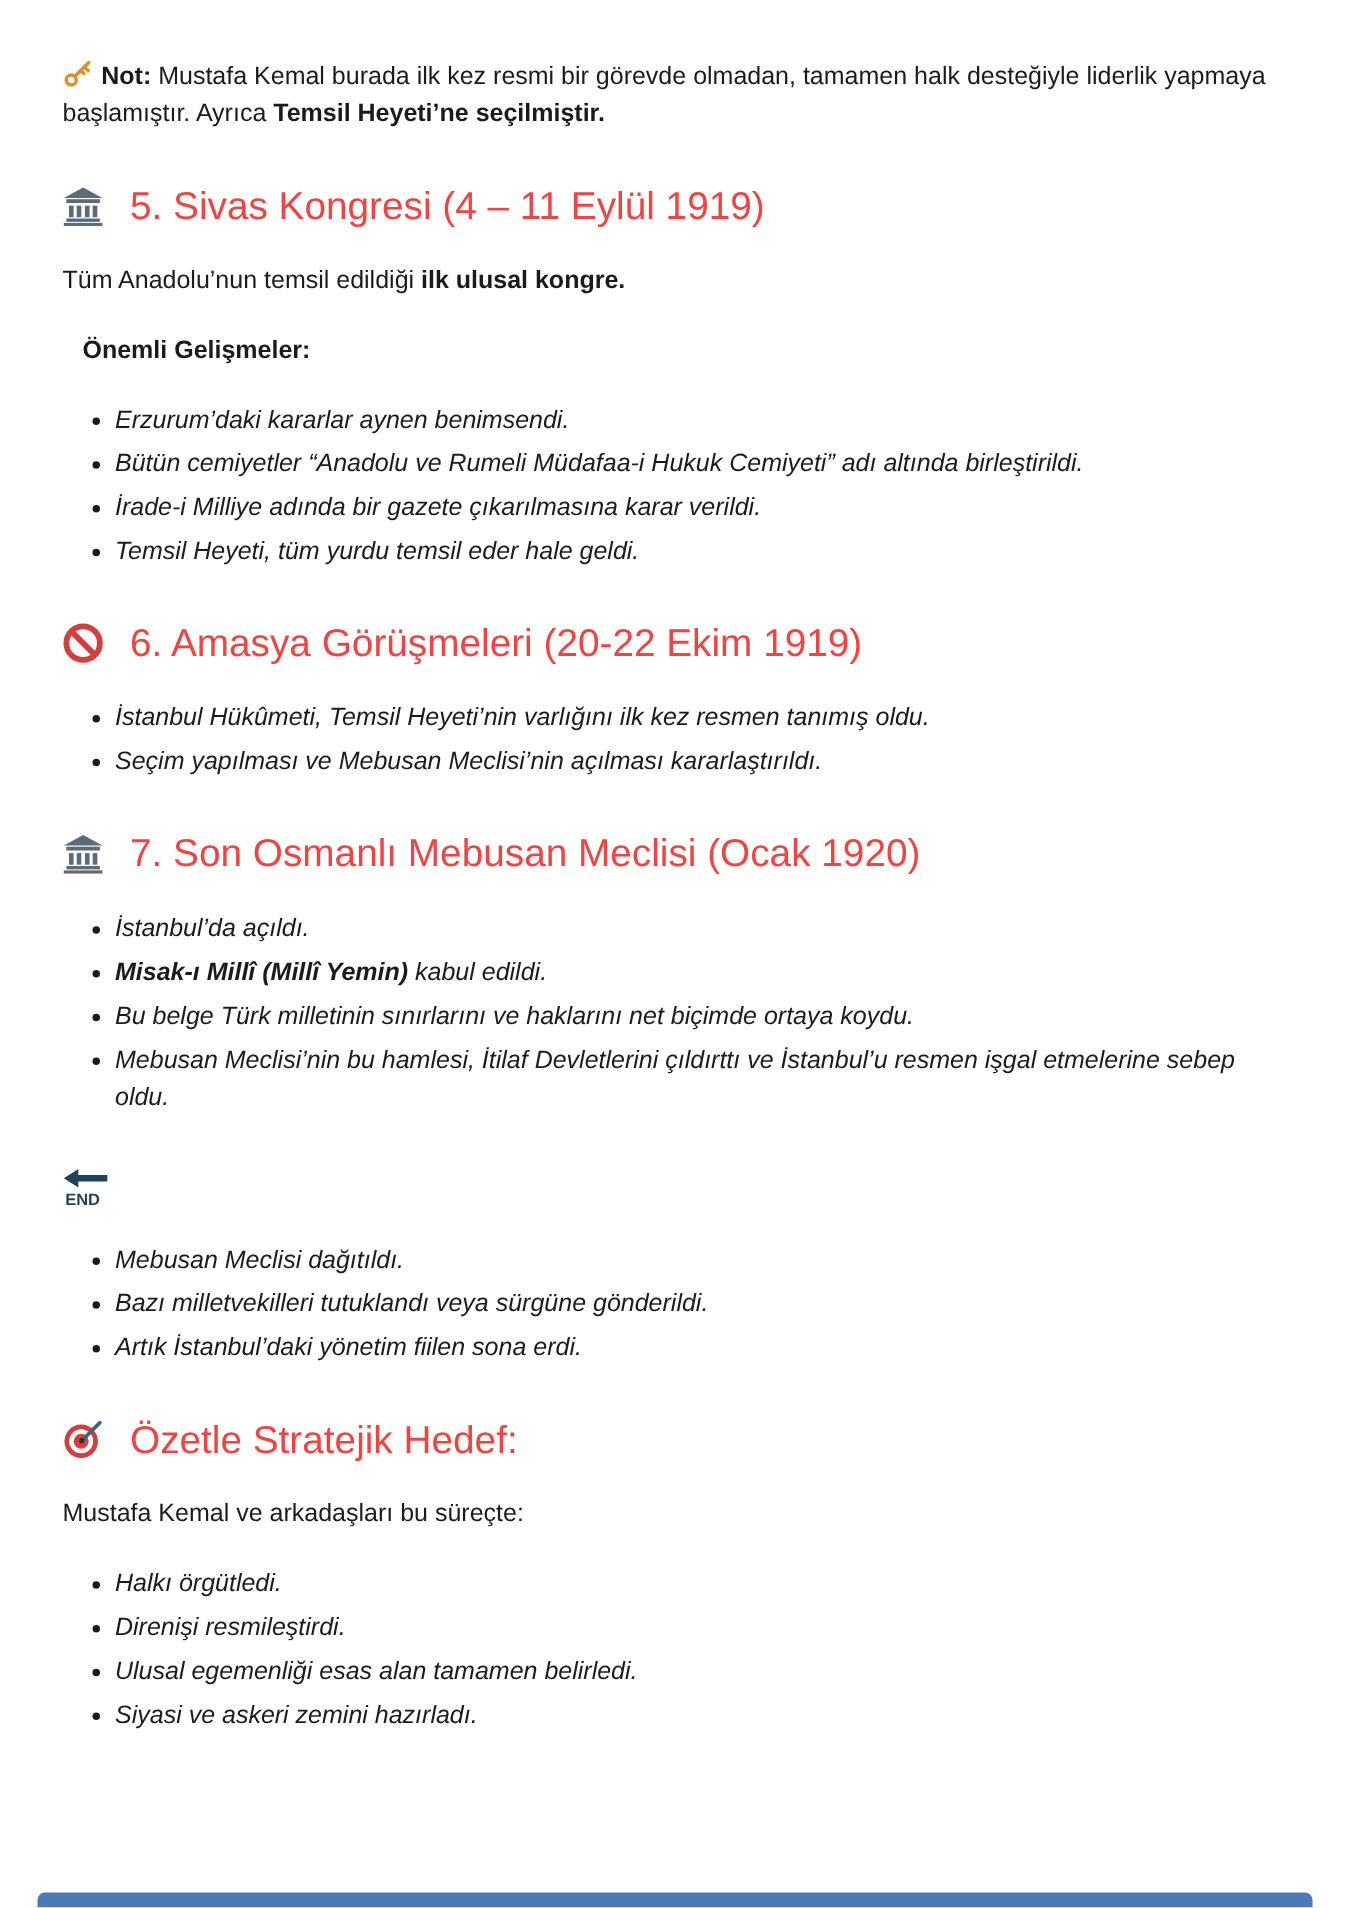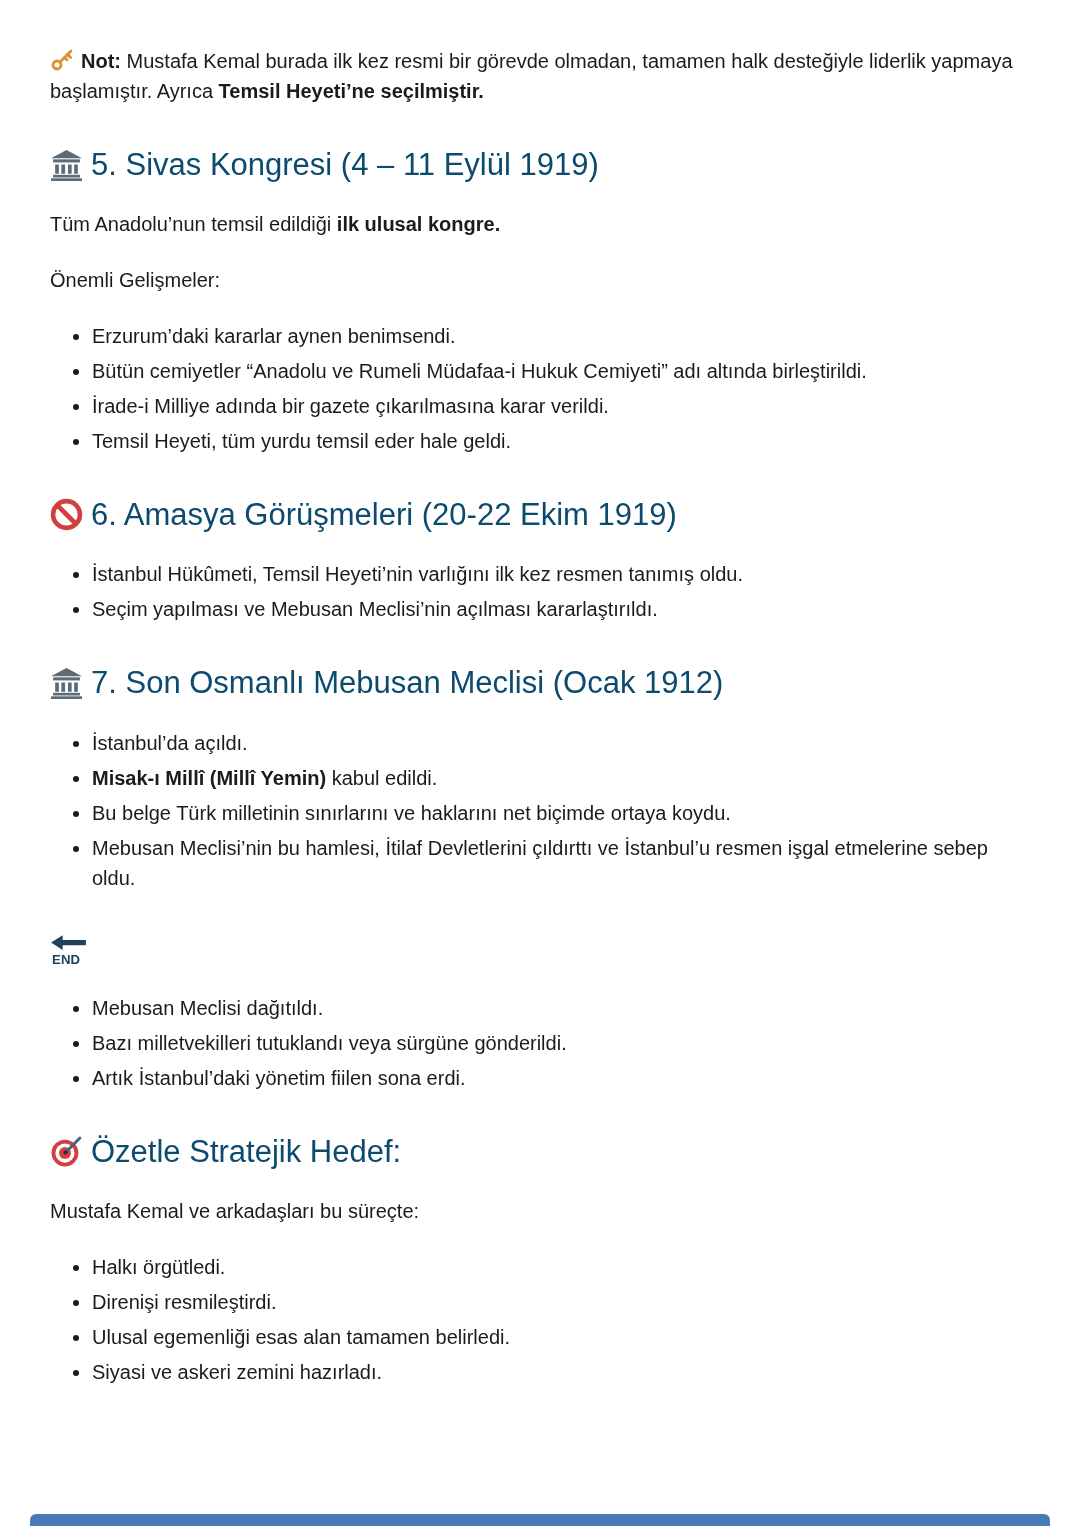--- a/index.html
+++ b/index.html
@@ -16,38 +16,39 @@
     height:1526px;
     box-sizing:border-box;
     padding:46px 50px 0 50px;
     overflow:hidden;
   }
   p{margin:0 0 26px 0;}
   b{font-weight:bold;}
   h2{
     font-size:31px;
     font-weight:400;
-    color:#0c4a6e;
+    color:#ef4444;
     margin:40px 0 26px 0;
     display:flex;
     align-items:center;
-    gap:8px;
+    gap:21px;
     line-height:1.2;
     letter-spacing:0;
   }
   h2 .icon{display:inline-flex;flex:0 0 auto;text-align:right;}
   h2 .icon svg{width:33px;height:33px;display:block;}
   h2 .icon.end svg{width:38px;height:34px;}
   ul{
     margin:26px 0 30px 0;
     padding-left:42px;
     list-style:disc;
+    font-style:italic;
   }
   li{margin:5px 0;}
-  .bold-label{font-weight:normal;}
+  .bold-label{font-weight:bold;margin-left:16px;}
   .inline-icon{
     display:inline-block;
     vertical-align:-4px;
     margin-right:7px;
   }
   .inline-icon svg{width:24px;height:24px;display:block;}
   .inline-icon.arrow svg{width:24px;height:17px;}
   .bottom-bar{
     position:absolute;
     left:30px;
@@ -117,21 +118,21 @@
         <polygon points="16,2 31,10 1,10"></polygon>
         <rect x="3" y="11" width="26" height="3"></rect>
         <rect x="5" y="16" width="3.6" height="9"></rect>
         <rect x="11" y="16" width="3.6" height="9"></rect>
         <rect x="17.4" y="16" width="3.6" height="9"></rect>
         <rect x="23.4" y="16" width="3.6" height="9"></rect>
         <rect x="3" y="26" width="26" height="2.6"></rect>
         <rect x="1" y="29.4" width="30" height="2.6"></rect>
       </svg>
     </span>
-    <span>7. Son Osmanlı Mebusan Meclisi (Ocak 1912)</span>
+    <span>7. Son Osmanlı Mebusan Meclisi (Ocak 1920)</span>
   </h2>
   <ul>
     <li>İstanbul’da açıldı.</li>
     <li><b>Misak-ı Millî (Millî Yemin)</b><span> kabul edildi.</span></li>
     <li>Bu belge Türk milletinin sınırlarını ve haklarını net biçimde ortaya koydu.</li>
     <li>Mebusan Meclisi’nin bu hamlesi, İtilaf Devletlerini çıldırttı ve İstanbul’u resmen işgal etmelerine sebep oldu.</li>
   </ul>
 
   <h2>
     <span class="icon end">

